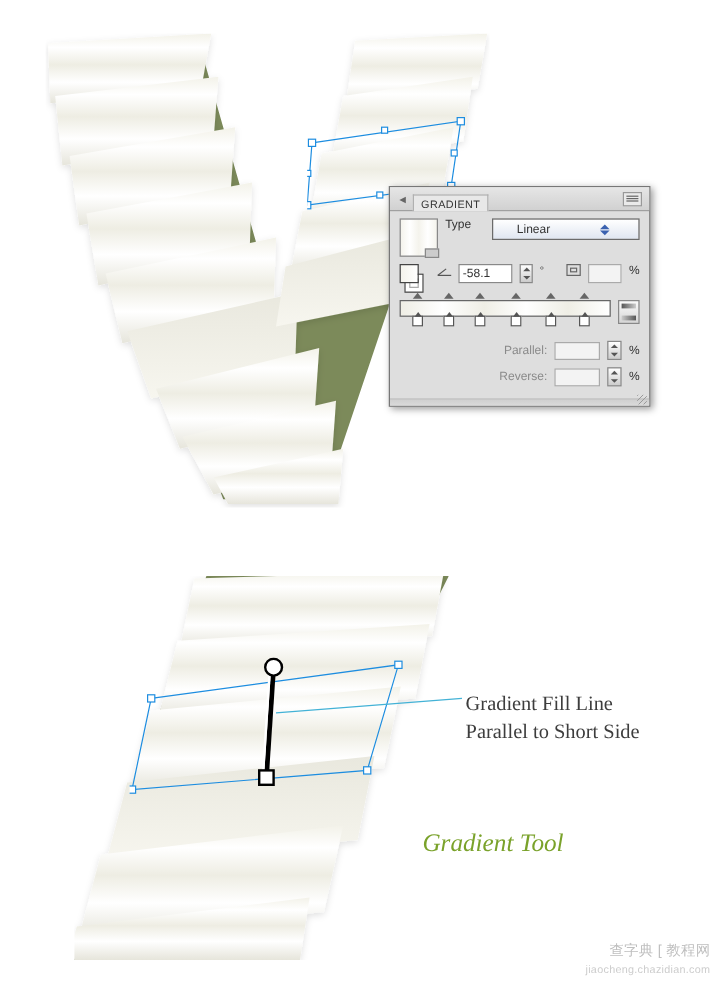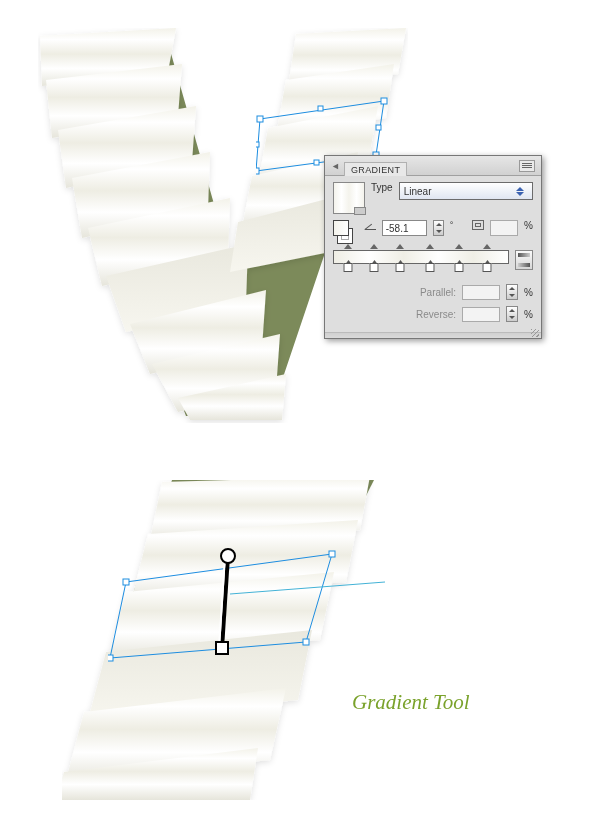--- a/index.html
+++ b/index.html
@@ -51,21 +51,21 @@
     background: #e8e8e8; border: 1px solid #b0b0b0; border-bottom: none;
     position: relative; top: 3px;
   }
   .panel-menu { width: 16px; height: 12px; border: 1px solid #999; background: #eaeaea; display:flex; flex-direction:column; justify-content:center; gap:1px; padding:1px 2px;}
   .panel-menu span{height:1px;background:#666;}
   .panel-body{ padding: 6px 8px 10px; }
   .row { display:flex; align-items:flex-start; gap:6px; margin-bottom:6px;}
   .swatch-prev { width:32px; height:32px; border:1px solid #888; background: linear-gradient(90deg,#f4f3ec,#fff,#f4f3ec,#fff,#f4f3ec); position:relative;}
   .swatch-toggle{ width:12px;height:8px;border:1px solid #888;background:#ccc; position:absolute; right:-2px; bottom:-2px;}
   .lbl{ font-size:10px;}
-  .type-sel{ flex:1; height:18px; border:1px solid #6b6b6b; background:linear-gradient(#fff,#e0e6f1); padding:0 4px; display:flex; align-items:center; justify-content:space-between;}
+  .type-sel{ flex:1; height:18px; border:1px solid #6b6b6b; background:linear-gradient(#fff,#e0e6f1); padding:0 20px; display:flex; align-items:center; justify-content:space-between;margin-left:11px;}
   .type-arrows{ width:12px; display:flex; flex-direction:column; gap:1px;}
   .type-arrows span{height:0;width:0;border-left:4px solid transparent;border-right:4px solid transparent;}
   .ta-up{border-bottom:4px solid #3b62b0;} .ta-dn{border-top:4px solid #3b62b0;}
   .fillstroke{ width:24px; height:24px; position:relative;}
   .fsA{position:absolute;left:0;top:0;width:16px;height:16px;background:linear-gradient(90deg,#f4f3ec,#fff);border:1px solid #444;}
   .fsB{position:absolute;right:0;bottom:0;width:16px;height:16px;background:#fff;border:1px solid #444;box-shadow:inset 0 0 0 3px #fff, inset 0 0 0 4px #aaa;}
   .angle-ic{width:12px;height:10px;position:relative;}
   .angle-ic::before{content:"";position:absolute;left:0;bottom:0;right:0;height:1px;background:#555;}
   .angle-ic::after{content:"";position:absolute;left:0;bottom:0;width:9px;height:1px;background:#555;transform-origin:left bottom;transform:rotate(-38deg);}
   .val-input{ width:52px; height:16px; border:1px solid #888; background:#fff; display:flex; align-items:center; padding:0 3px; font-size:10px;}
@@ -291,16 +291,24 @@
     <line class="grad-line" x1="18" y1="8" x2="12" y2="100"></line>
     <line x1="15" y1="8" x2="9" y2="100" stroke="#fff" stroke-width="2"></line>
     <circle class="grad-handle-circ" cx="18" cy="8" r="7"></circle>
     <rect class="grad-handle-sq" x="6" y="94" width="12" height="12"></rect>
   </svg>
 
   <svg style="position:absolute;left:230px;top:560px;width:160px;height:40px;pointer-events:none" viewBox="0 0 160 40">
     <line class="callout" x1="0" y1="34" x2="155" y2="22"></line>
   </svg>
 
+  <div class="caption">
+    <span>Gradient Fill Line</span><br>
+    <span>Parallel to Short Side</span>
+  </div>
 
   <div class="title2">Gradient Tool</div>
 
+  <div class="watermark">
+    <span>查字典 [ 教程网</span><br>
+    <span class="sm">jiaocheng.chazidian.com</span>
+  </div>
 </div>
 
 </body></html>

